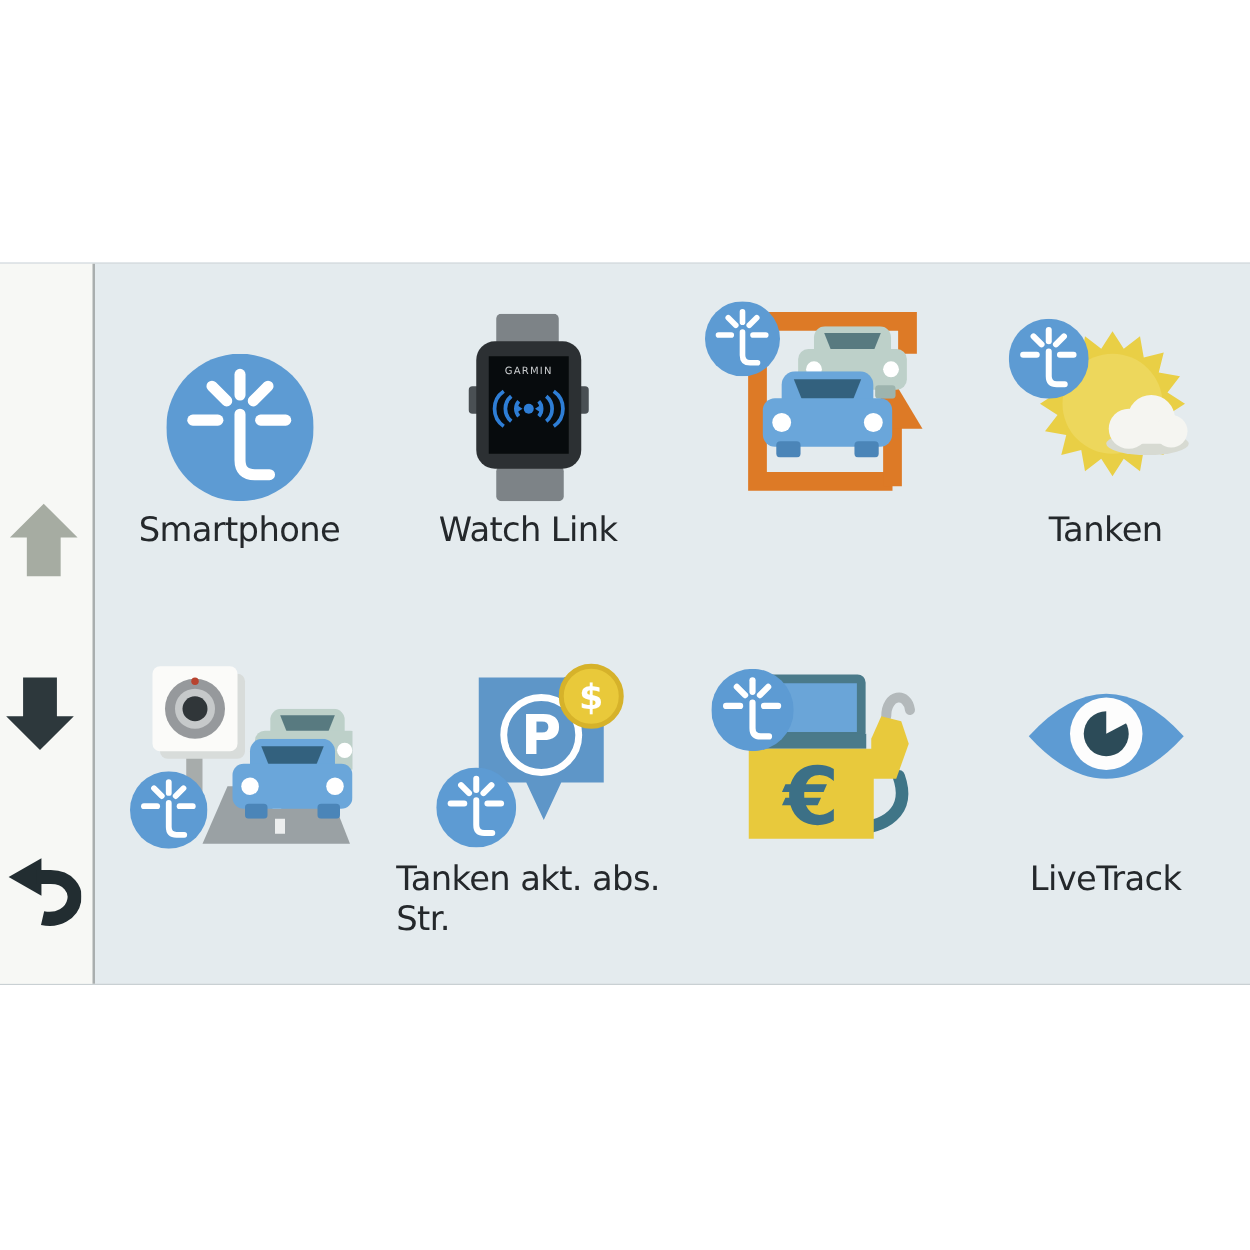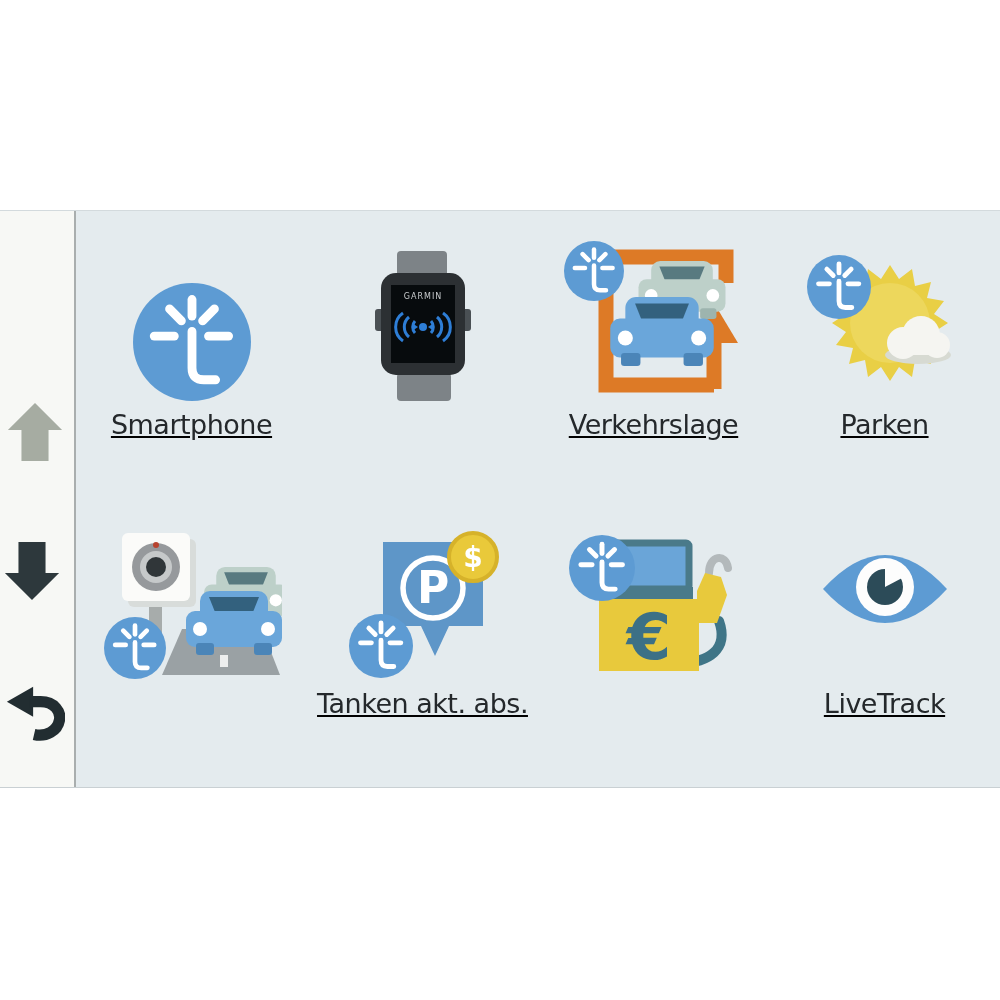--- a/index.html
+++ b/index.html
@@ -7,21 +7,21 @@
          font-family:"DejaVu Sans","Liberation Sans",sans-serif;}
   .panel{position:absolute;left:0;top:210px;width:1000px;height:578px;background:#e4ebee;
          border-top:1px solid #d3dadd;border-bottom:1px solid #c9d0d3;box-sizing:border-box;display:flex;}
   .sidebar{position:relative;width:76px;height:100%;background:#f7f8f5;border-right:2px solid #a9aeae;
            box-sizing:border-box;flex:0 0 auto;}
   .side-btn{position:absolute;background:none;border:none;padding:0;cursor:pointer;}
   .btn-up{left:6px;top:188px;width:58px;height:66px;}
   .btn-down{left:3px;top:328px;width:58px;height:64px;}
   .btn-back{left:5px;top:468px;width:60px;height:64px;}
   .content{flex:1;display:grid;grid-template-columns:repeat(4,1fr);grid-template-rows:292px auto;}
-  .cell{display:flex;flex-direction:column;align-items:center;cursor:pointer;text-decoration:underline;}
+  .cell{display:flex;flex-direction:column;align-items:center;cursor:pointer;}
   .row1 .iconbox{height:190px;display:flex;align-items:flex-end;justify-content:center;padding-top:0;}
   .row2 .iconbox{height:177px;display:flex;align-items:flex-end;justify-content:center;}
   .label{margin-top:8px;font-size:27px;line-height:1.2;letter-spacing:-0.5px;color:#24282b;
          text-align:left;white-space:nowrap;}
   .label span{display:block;}
   svg{display:block;}
   .defs{position:absolute;width:0;height:0;overflow:hidden;}
 </style>
 </head>
 <body>
@@ -112,57 +112,57 @@
               <path d="M30 62 A17 17 0 0 0 30 90"></path>
               <path d="M58 70 A9 9 0 0 1 58 82"></path>
               <path d="M64 66 A13 13 0 0 1 64 86"></path>
               <path d="M70 62 A17 17 0 0 1 70 90"></path>
             </g>
             <circle cx="50" cy="76" r="4" fill="#2e7ed6"></circle>
             <polygon points="45,76 39,72 39,80" fill="#2e7ed6"></polygon>
             <polygon points="55,76 61,72 61,80" fill="#2e7ed6"></polygon>
           </svg>
         </div>
+        <div class="label">
+          <span>Watch Link</span>
+        </div>
       </div>
 
       <div class="cell row1">
         <div class="iconbox">
           <svg width="180" height="160" viewBox="0 0 180 160">
             <g stroke="#dd7a26" stroke-width="15" fill="none">
               <path d="M162 42 V16 H42 V144 H150"></path>
               <path d="M150 148 V100"></path>
             </g>
             <polygon points="150,62 126,102 174,102" fill="#dd7a26"></polygon>
             <use href="#carp" x="72" y="20" width="92" height="58"></use>
             <use href="#carb" x="44" y="56" width="108" height="69"></use>
             <use href="#slb" x="0" y="0" width="60" height="60"></use>
           </svg>
-        </div>
-        <div class="label">
-          <span>Verkehrslage</span>
         </div>
       </div>
 
       <div class="cell row1">
         <div class="iconbox">
           <svg width="160" height="150" viewBox="0 0 160 150">
             <polygon fill="#e9cf45" points="143,72 129,81 139,94 122,97 126,113 110,109 107,126 94,116 85,130 76,116 63,126 60,109 44,113 48,97 31,94 41,81 27,72 41,63 31,50 48,47 44,31 60,35 63,18 76,28 85,14 94,28 107,18 110,35 126,31 122,47 139,50 129,63"></polygon>
             <circle cx="85" cy="72" r="40" fill="#edd75c"></circle>
             <g>
               <ellipse cx="113" cy="104" rx="33" ry="9" fill="#d7dad2"></ellipse>
               <circle cx="98" cy="92" r="16" fill="#f5f5f1"></circle>
               <circle cx="116" cy="84" r="19" fill="#f5f5f1"></circle>
               <circle cx="132" cy="94" r="13" fill="#f5f5f1"></circle>
               <rect x="96" y="90" width="46" height="14" rx="7" fill="#f5f5f1"></rect>
             </g>
             <use href="#slb" x="2" y="4" width="64" height="64"></use>
           </svg>
         </div>
         <div class="label">
-          <span>Parken</span>
+          <span>Tanken</span>
         </div>
       </div>
 
       <div class="cell row2">
         <div class="iconbox">
           <svg width="180" height="155" viewBox="0 0 180 155">
             <polygon points="60,150 178,150 160,104 80,104" fill="#9aa1a4"></polygon>
             <rect x="116" y="112" width="7" height="10" fill="#eceeee"></rect>
             <rect x="118" y="130" width="8" height="12" fill="#eceeee"></rect>
             <rect x="47" y="74" width="13" height="50" fill="#a7acab"></rect>
@@ -186,20 +186,21 @@
             <polygon points="108,12 140,12 140,46" fill="#4e82ae"></polygon>
             <circle cx="90" cy="58" r="30" fill="none" stroke="#ffffff" stroke-width="5.5"></circle>
             <text x="90" y="73" font-size="44" font-weight="bold" fill="#ffffff" text-anchor="middle">P</text>
             <circle cx="130" cy="27" r="24" fill="#e9c93a" stroke="#d6b22a" stroke-width="4"></circle>
             <text x="130" y="37" font-size="28" font-weight="bold" fill="#ffffff" text-anchor="middle">$</text>
             <use href="#slb" x="6" y="84" width="64" height="64"></use>
           </svg>
         </div>
         <div class="label">
           <span>Tanken akt. abs.</span>
+          <span>Str.</span>
         </div>
       </div>
 
       <div class="cell row2">
         <div class="iconbox">
           <svg width="170" height="145" viewBox="0 0 170 145">
             <path d="M140 38 C140 20 157 18 159 33" stroke="#b3b9bb" stroke-width="8" fill="none" stroke-linecap="round"></path>
             <path d="M150 86 C160 114 140 128 110 128" stroke="#3f7587" stroke-width="10" fill="none" stroke-linecap="round"></path>
             <polygon points="128,56 136,38 152,42 158,60 148,88 128,88" fill="#e8c93c"></polygon>
             <rect x="40" y="8" width="80" height="46" rx="3" fill="#6aa5d8" stroke="#4a7a8a" stroke-width="7"></rect>

